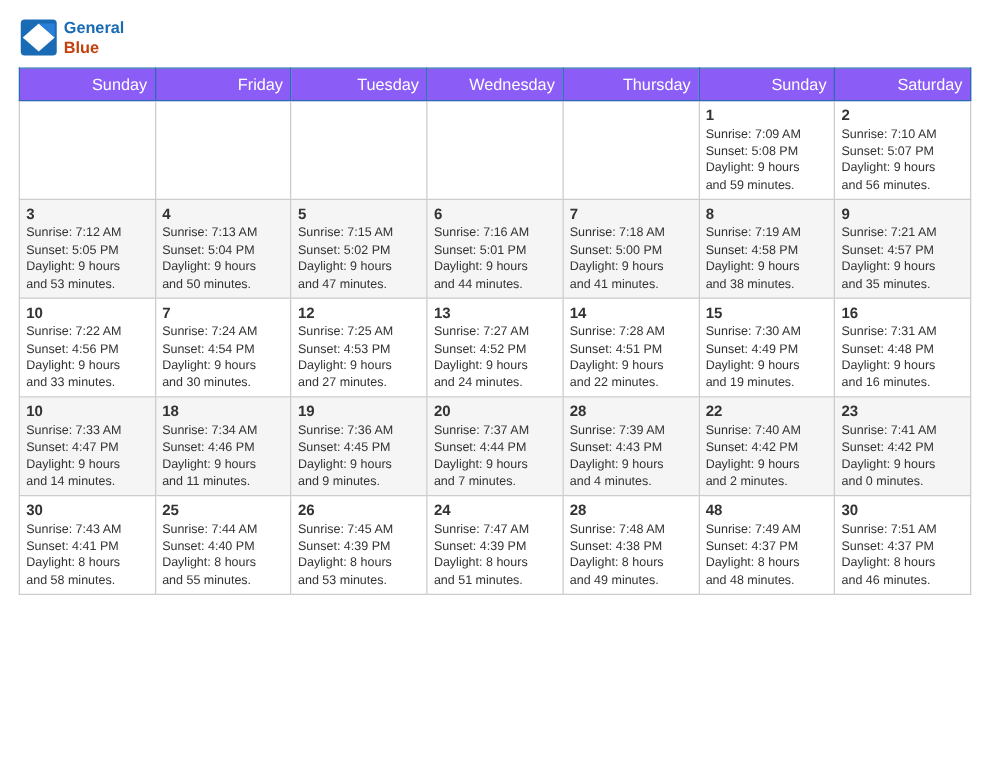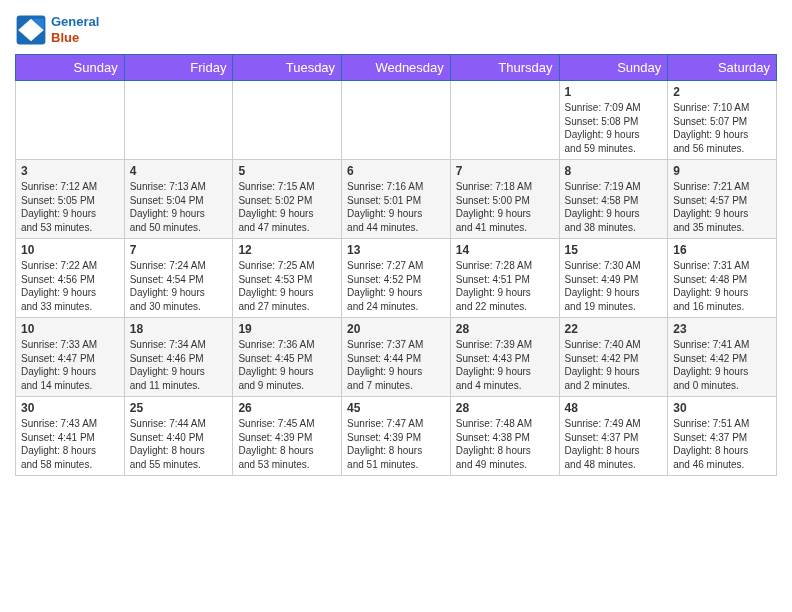--- a/index.html
+++ b/index.html
@@ -241,21 +241,21 @@
           </td>
           <td>
             <span class="day-num">25</span>
             <div class="cell-content">Sunrise: 7:44 AM<br>Sunset: 4:40 PM<br>Daylight: 8 hours<br>and 55 minutes.</div>
           </td>
           <td>
             <span class="day-num">26</span>
             <div class="cell-content">Sunrise: 7:45 AM<br>Sunset: 4:39 PM<br>Daylight: 8 hours<br>and 53 minutes.</div>
           </td>
           <td>
-            <span class="day-num">45</span>
+            <span class="day-num">24</span>
             <div class="cell-content">Sunrise: 7:47 AM<br>Sunset: 4:39 PM<br>Daylight: 8 hours<br>and 51 minutes.</div>
           </td>
           <td>
             <span class="day-num">28</span>
             <div class="cell-content">Sunrise: 7:48 AM<br>Sunset: 4:38 PM<br>Daylight: 8 hours<br>and 49 minutes.</div>
           </td>
           <td>
             <span class="day-num">48</span>
             <div class="cell-content">Sunrise: 7:49 AM<br>Sunset: 4:37 PM<br>Daylight: 8 hours<br>and 48 minutes.</div>
           </td>

